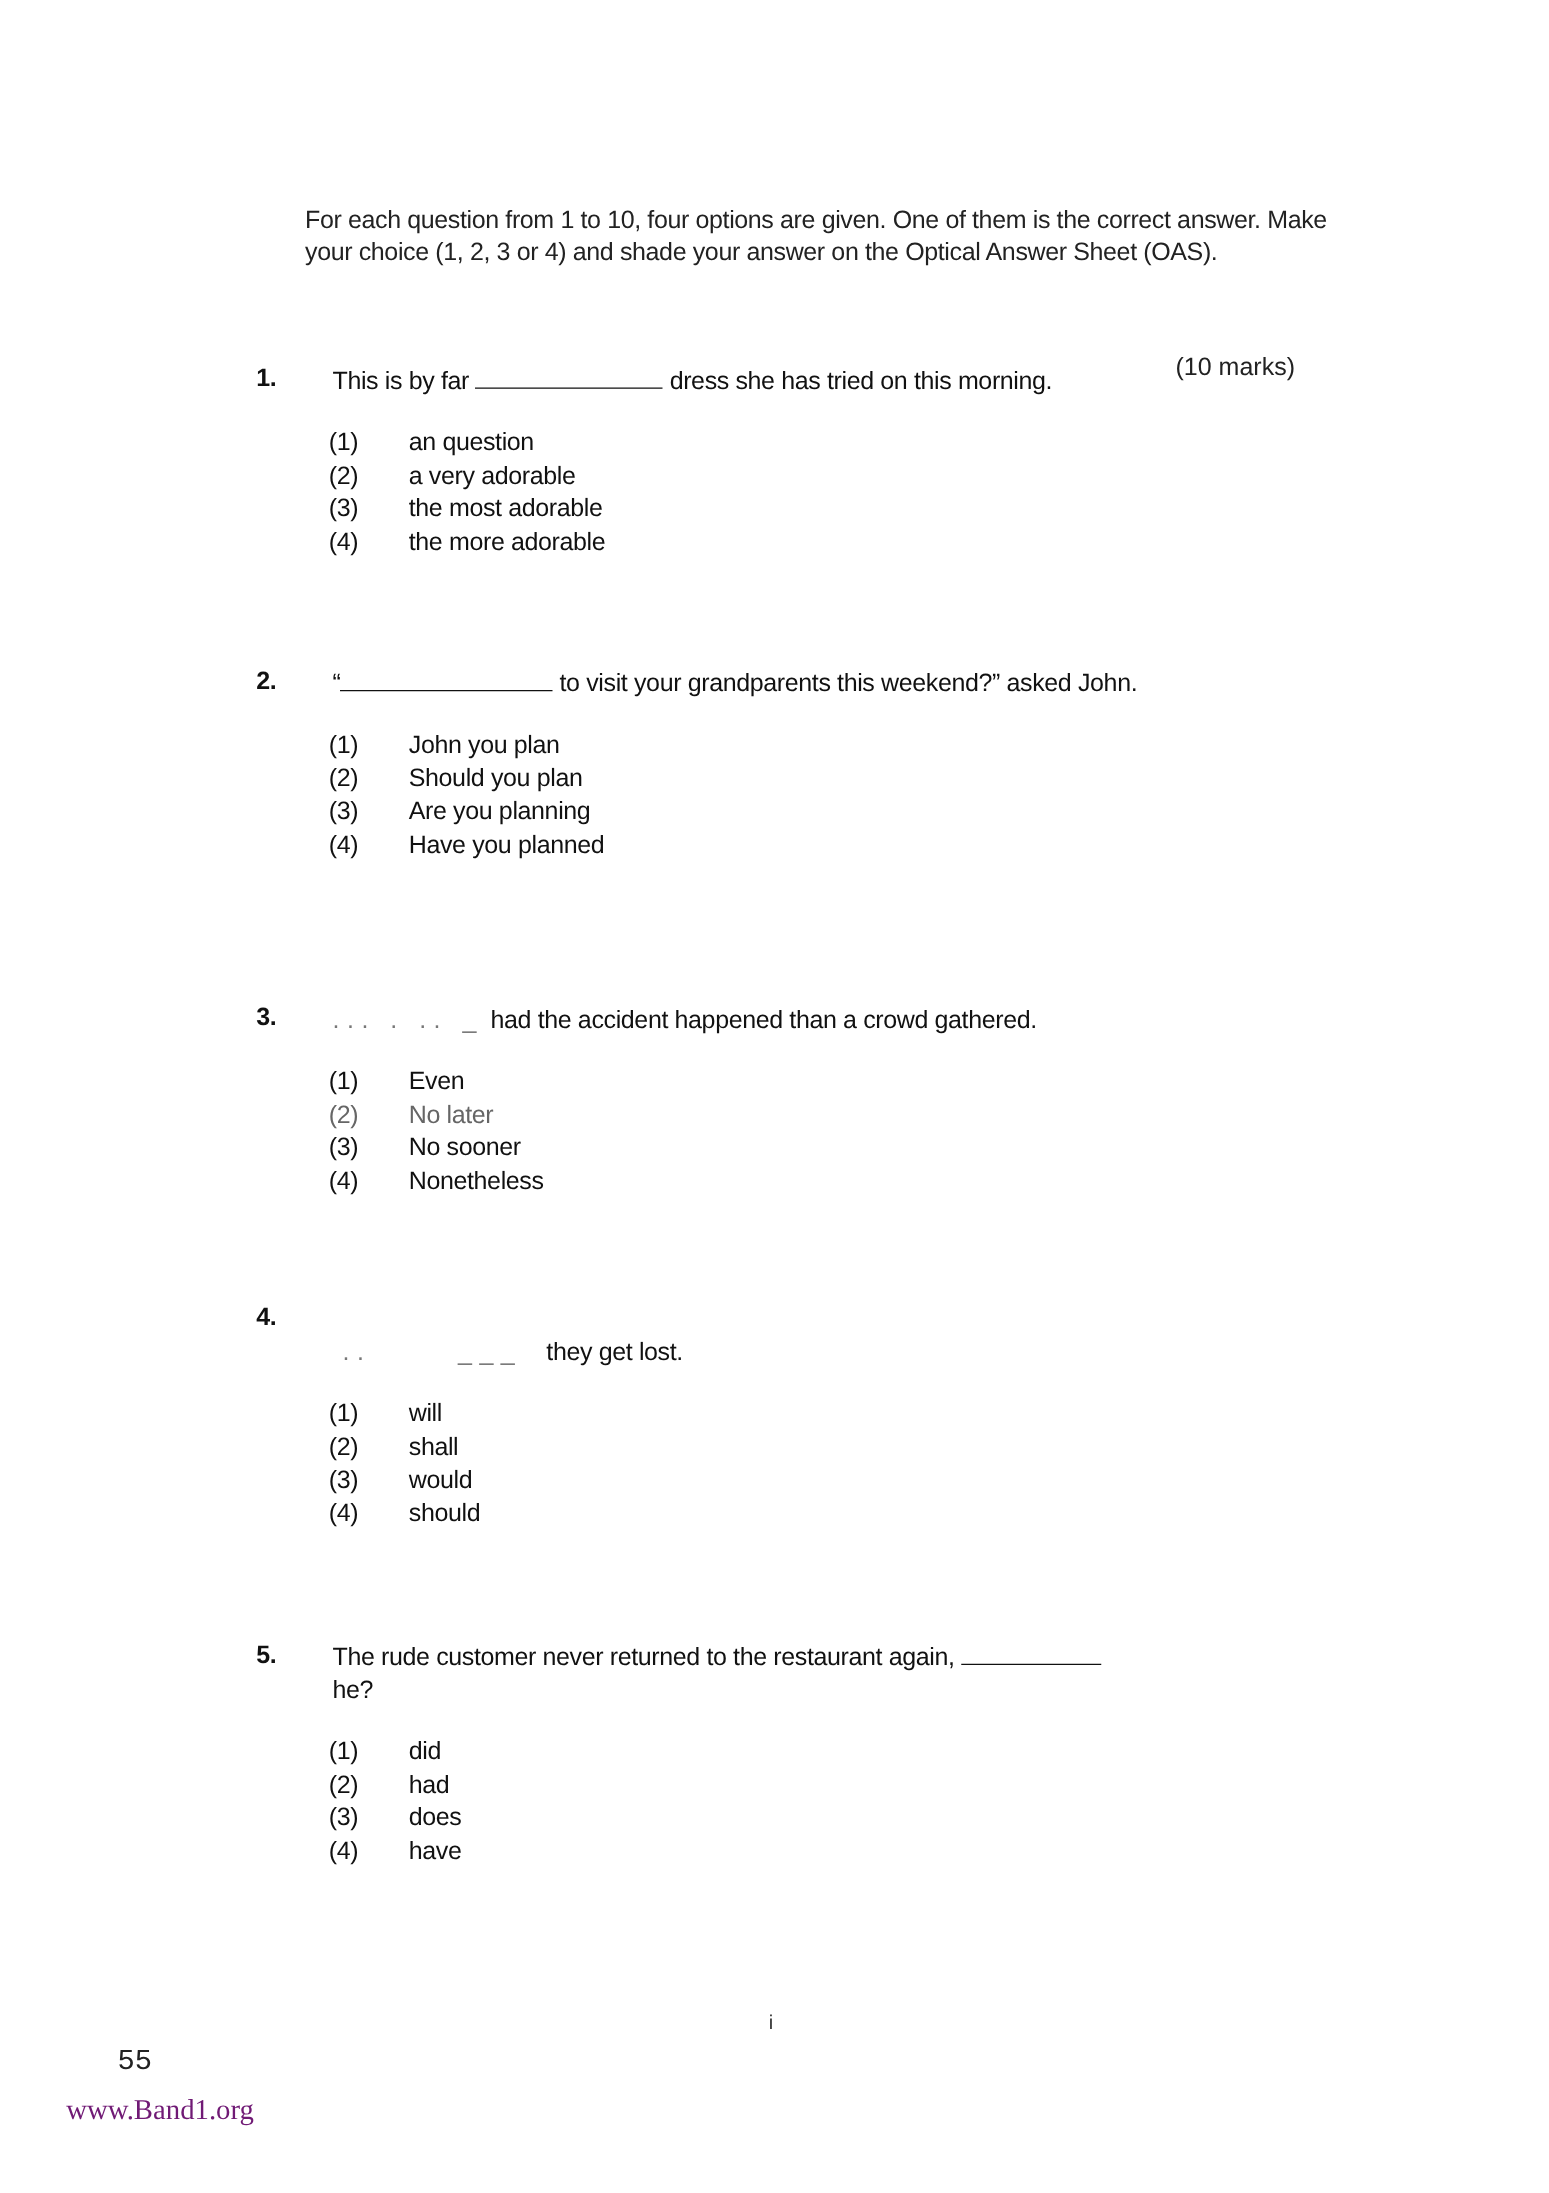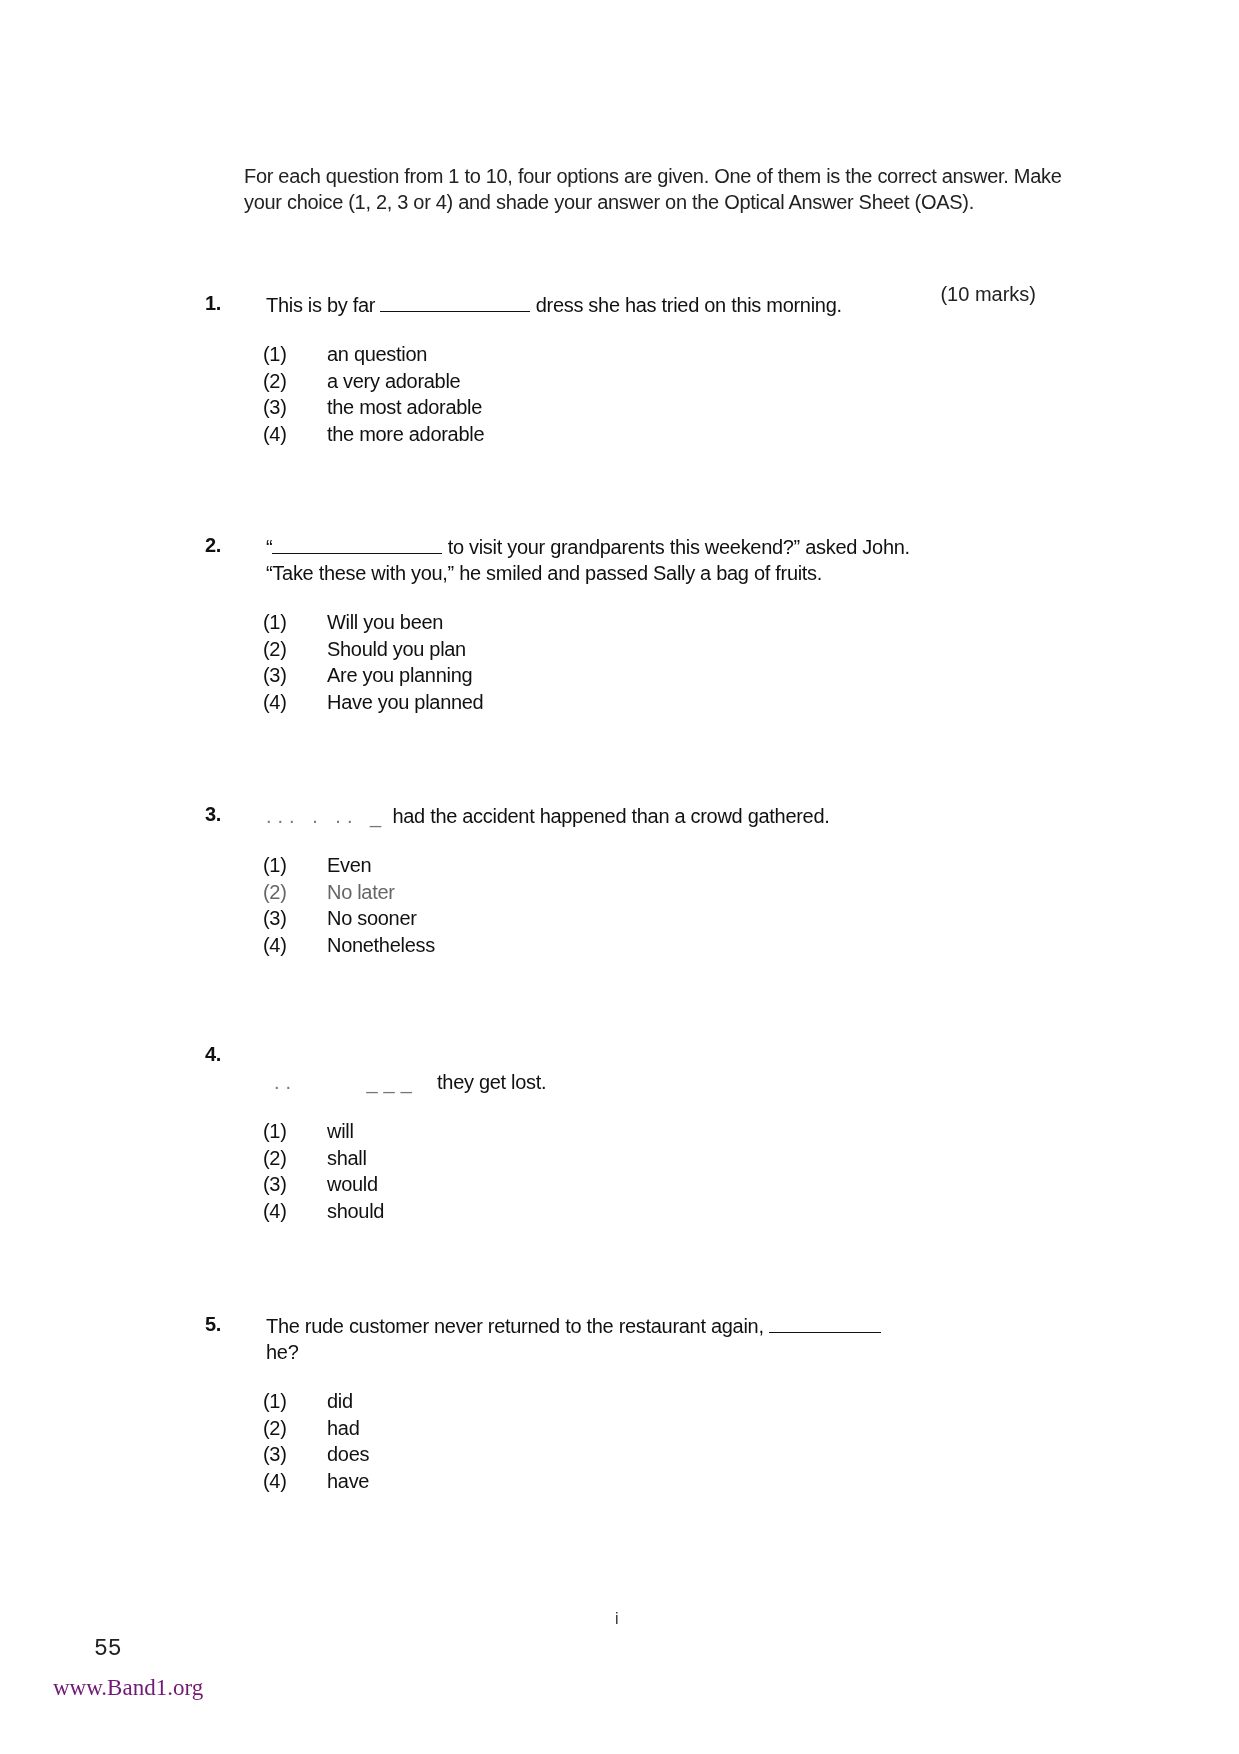--- a/index.html
+++ b/index.html
@@ -66,27 +66,26 @@
         </div>
     </div>
   </div>
 
   <div class="question" style="top:534px;">
     <div class="q-row">
       <span class="q-num">2.</span>
       <span class="q-text">
         <span>“</span><span class="blank" style="width:170px;"></span>
         <span>to visit your grandparents this weekend?” asked John.</span><br>
-        <span>“Take these with you,” he smiled and passed Sally a bag of fruits.</span>
       </span>
     </div>
     <div class="options">
       <div class="option">
           <span class="opt-num">(1)</span>
-          <span>Will you been</span>
+          <span>John you plan</span>
         </div>
       <div class="option">
           <span class="opt-num">(2)</span>
           <span>Should you plan</span>
         </div>
       <div class="option">
           <span class="opt-num">(3)</span>
           <span>Are you planning</span>
         </div>
       <div class="option">

